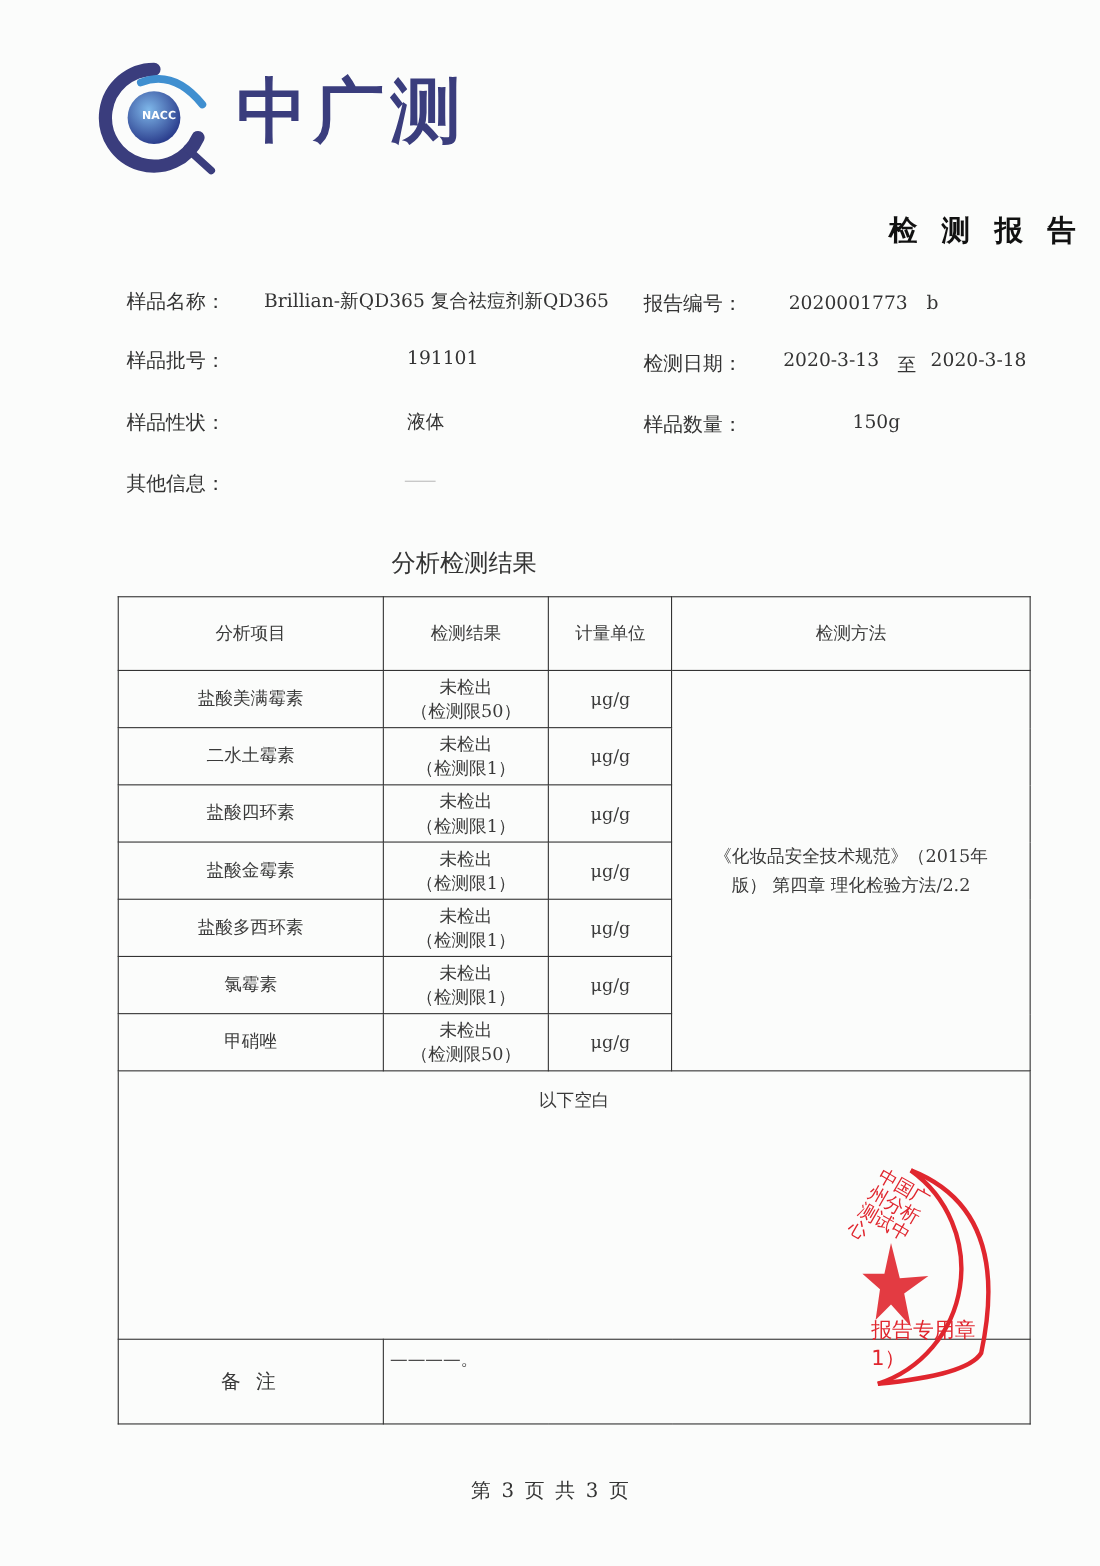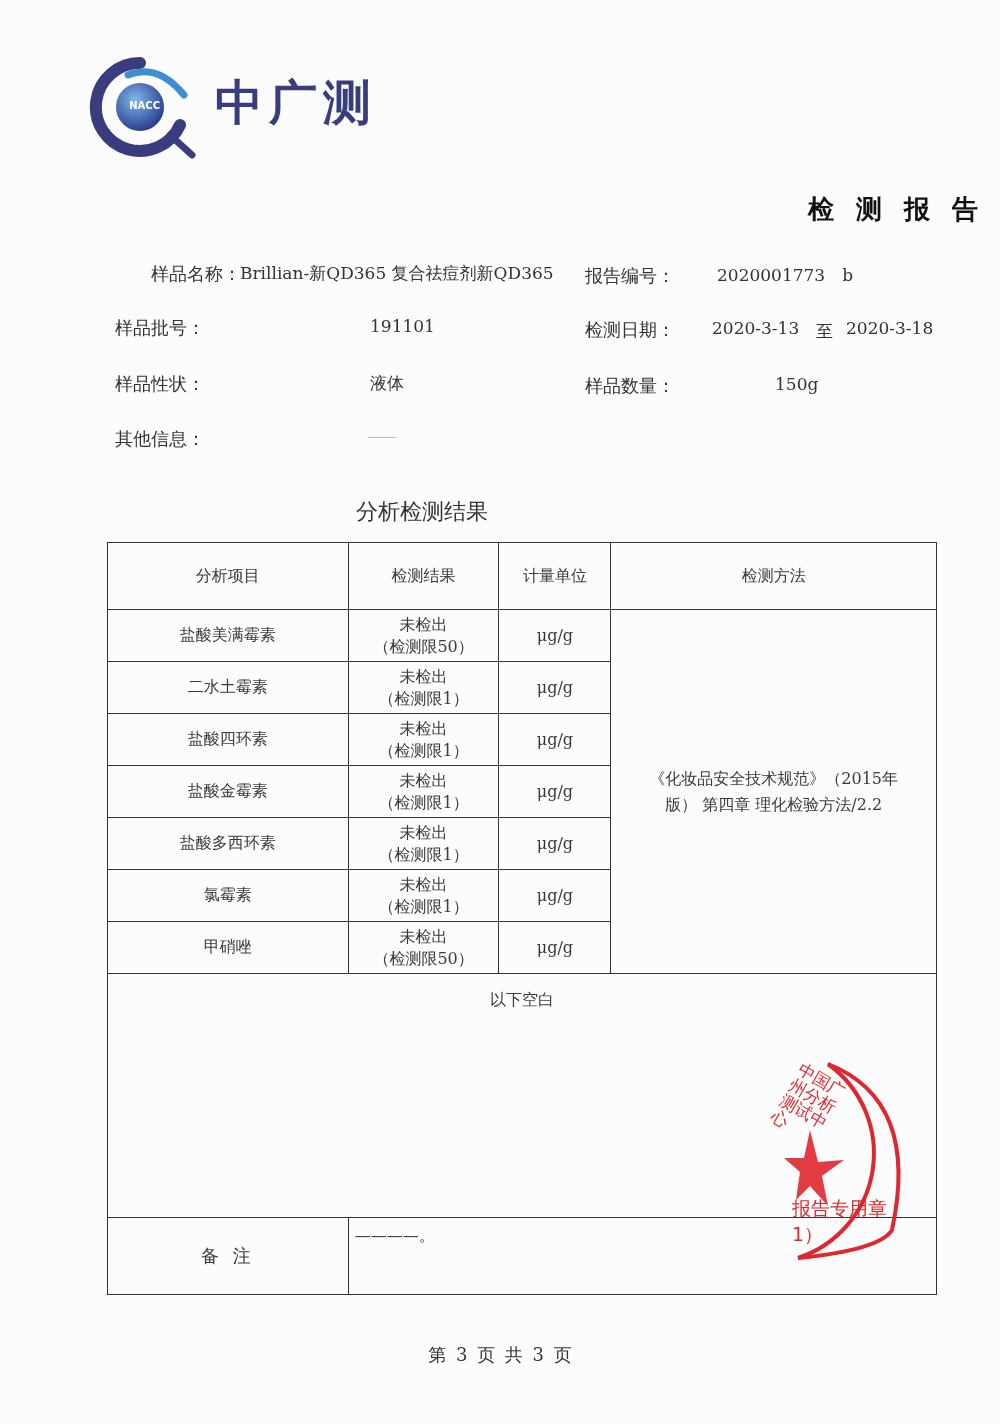--- a/index.html
+++ b/index.html
@@ -3,21 +3,21 @@
 <meta charset="utf-8">
 <style>
   html, body { margin: 0; padding: 0; }
   body {
     width: 1000px; height: 1424px; background: #fbfcfb; position: relative;
     font-family: "DejaVu Serif", "Liberation Serif", serif; color: #2a2a2a; overflow: hidden;
   }
   .abs { position: absolute; }
   .logo-wrap { left: 88px; top: 55px; width: 330px; height: 105px; }
   .logo-text { left: 215px; top: 66px; font-family: "DejaVu Sans", sans-serif; font-weight: bold;
-    font-size: 48px; color: #3a3d7d; letter-spacing: 6px; line-height: 72px; }
+    font-size: 64px; color: #3a3d7d; letter-spacing: 6px; line-height: 72px; }
   .title { left: 0; width: 1000px; top: 192px; text-align: right; font-size: 26px; font-weight: bold;
     letter-spacing: 22px; color: #111; }
   .label { font-size: 18px; color: #333; }
   .value { font-size: 17px; color: #333; }
   .section-title { left: 0; width: 844px; top: 497px; text-align: center; font-size: 22px; color: #333; }
   table.results { position: absolute; left: 107px; top: 542px; width: 830px; border-collapse: collapse; padding-left: 20px; }
   table.results td { border: 1.5px solid #333; text-align: center; vertical-align: middle; font-size: 16px; color: #3a3a3a; padding: 0; }
   .hdr td { height: 66px; font-size: 17px; }
   .row td { height: 51px; }
   .res-line { display: block; line-height: 22px; }
@@ -43,21 +43,21 @@
     <path d="M40 20 Q70 8 96 40" fill="none" stroke="#3f8fd0" stroke-width="7" stroke-linecap="round"></path>
     <path d="M82 80 L104 100" stroke="#3a3d7d" stroke-width="7" stroke-linecap="round"></path>
     <circle cx="52" cy="52" r="24" fill="url(#g1)"></circle>
   </svg>
   <div class="abs" style="left:32px;top:45px;width:40px;text-align:right;font-family:'DejaVu Sans',sans-serif;font-weight:bold;font-size:10px;color:#fff;">NACC</div>
 </div>
 <div class="abs logo-text">中广测</div>
 
 <div class="abs title">检测报告</div>
 
-<div class="abs label" style="left:115px;top:262px;margin-left:36px;">样品名称：</div>
+<div class="abs label" style="left:115px;top:262px;">样品名称：</div>
 <div class="abs value" style="left:240px;top:262px;">Brillian-新QD365 复合祛痘剂新QD365</div>
 <div class="abs label" style="left:585px;top:264px;">报告编号：</div>
 <div class="abs value" style="left:717px;top:264px;white-space:pre;">2020001773　b</div>
 
 <div class="abs label" style="left:115px;top:316px;">样品批号：</div>
 <div class="abs value" style="left:370px;top:316px;">191101</div>
 <div class="abs label" style="left:585px;top:318px;">检测日期：</div>
 <div class="abs value" style="left:712px;top:318px;">2020-3-13</div>
 <div class="abs value" style="left:816px;top:320px;">至</div>
 <div class="abs value" style="left:846px;top:318px;">2020-3-18</div>

